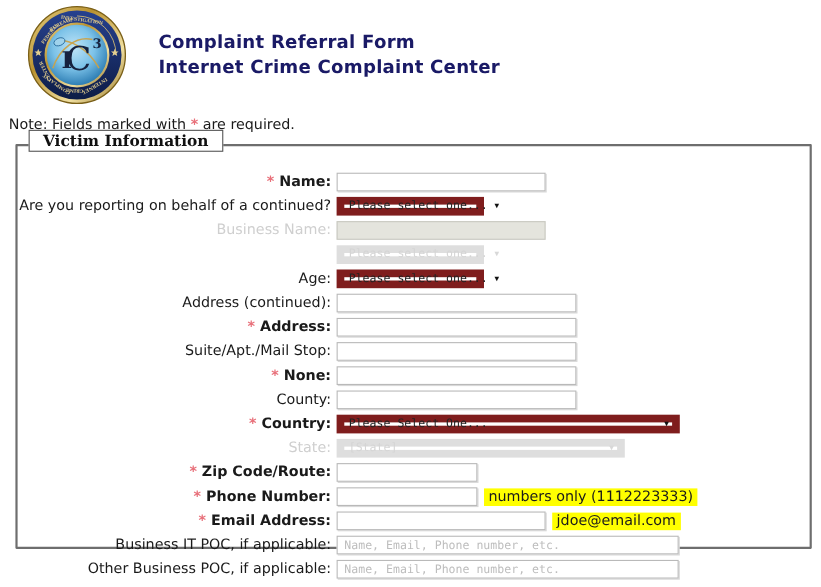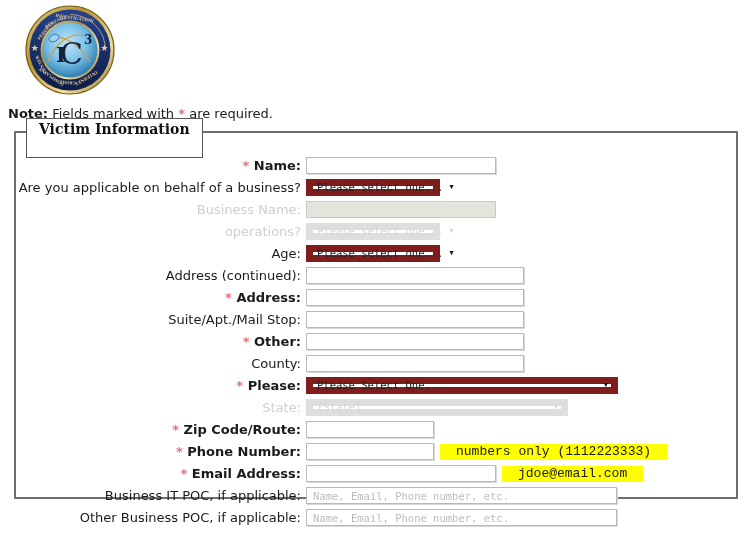--- a/index.html
+++ b/index.html
@@ -45,21 +45,21 @@
     letter-spacing: 0.2px;
     white-space: nowrap;
   }
 
   
   .note {
     margin: 14px 0 0 8px;
     font-size: 13px;
     color: #1a1a1a;
   }
-  .note .note-lead { font-weight: bold; }
+  .note .note-lead { font-weight: normal; }
   .req-star {
     color: #e8707a;
     font-weight: bold;
     font-size: 13px;
   }
 
   
   .fieldset {
     position: relative;
     margin: 10px 8px 0 14px;
@@ -68,21 +68,21 @@
     padding: 16px 0 10px 0;
     height: 368px;
     box-sizing: border-box;
   }
   .legend {
     position: absolute;
     top: -15px;
     left: 10px;
     background: #ffffff;
     border: 1px solid #555555;
-    padding: 3px 12px 20px 12px;
+    padding: 3px 12px 0 12px;
     font-family: "DejaVu Serif", "Liberation Serif", serif;
     font-size: 14px;
     font-weight: bold;
     color: #111111;
     line-height: 1.1;
   }
 
   
   .rows {
     padding-top: 8px;
@@ -181,24 +181,23 @@
   .w-sel-sm { width: 134px; }
   .w-sel-state { width: 262px; }
   .w-sel-country { width: 312px; }
 
   
   .hint {
     background: #ffff00;
     color: #1a1a1a;
     font-size: 13px;
     line-height: 16px;
-    padding: 0 16px;
+    padding: 0 4px;
     margin-left: 6px;
     white-space: nowrap;
-    font-family: Liberation Mono, monospace;
   }
   .hint.email-hint { margin-left: 6px; }
 </style>
 </head>
 <body>
 
 <div class="header">
 
   <div class="seal">
     <svg width="92" height="92" viewBox="0 0 92 92">
@@ -241,58 +240,61 @@
       <path d="M24 58 C30 40, 46 28, 60 32" fill="none" stroke="#c9a24a" stroke-width="1.4" opacity="0.95"></path>
       <path d="M26 34 C38 30, 56 40, 66 58" fill="none" stroke="#c9a24a" stroke-width="1.4" opacity="0.95"></path>
       <ellipse cx="30" cy="34" rx="5.2" ry="3.4" fill="#9fd2ec" stroke="#2d6f9e" stroke-width="0.8" transform="rotate(-22 30 34)"></ellipse>
       <text x="32" y="58" font-family="DejaVu Serif, serif" font-size="21" font-weight="bold" fill="#16223f">I</text>
       <text x="36" y="60" font-family="DejaVu Serif, serif" font-size="30" fill="#16223f">C</text>
       <text x="60" y="40" font-family="DejaVu Serif, serif" font-size="12" font-weight="bold" fill="#16223f">3</text>
       <circle cx="46" cy="46" r="44" fill="none" stroke="#7a5f17" stroke-width="1.2"></circle>
     </svg>
   </div>
 
+  <div class="title-block">
+    <div class="title-line">Complaint Referral Form</div>
+    <div class="title-line">Internet Crime Complaint Center</div>
+  </div>
 </div>
 
 <div class="note">
   <span class="note-lead">Note:</span><span> Fields marked with </span><span class="req-star">*</span><span> are required.</span>
 </div>
 
 <div class="fieldset">
   <div class="legend">Victim Information</div>
 
   <div class="rows">
 
     <div class="row">
       <div class="lbl bold"><span class="req-star">*</span> <span>Name:</span></div>
       <div class="ctl">
         <div class="ti shadow w-name"></div>
       </div>
     </div>
 
     <div class="row">
-      <div class="lbl">Are you applicable on behalf of a business?</div>
+      <div class="lbl">Are you reporting on behalf of a continued?</div>
       <div class="ctl">
         <div class="sel w-sel-sm">
           <span>Please select one...</span>
           <span class="arrow">▼</span>
         </div>
       </div>
     </div>
 
     <div class="row">
       <div class="lbl muted">Business Name:</div>
       <div class="ctl">
         <div class="ti disabled w-bizname"></div>
       </div>
     </div>
 
     <div class="row">
       <div class="lbl muted two-line">
-        <div>operations?</div>
       </div>
       <div class="ctl" style="align-items:flex-end; padding-bottom:1px;">
         <div class="sel disabled w-sel-sm">
           <span>Please select one...</span>
           <span class="arrow">▼</span>
         </div>
       </div>
     </div>
 
     <div class="row">
@@ -320,35 +322,35 @@
     </div>
 
     <div class="row">
       <div class="lbl">Suite/Apt./Mail Stop:</div>
       <div class="ctl">
         <div class="ti shadow w-addr"></div>
       </div>
     </div>
 
     <div class="row">
-      <div class="lbl bold"><span class="req-star">*</span> <span>Other:</span></div>
+      <div class="lbl bold"><span class="req-star">*</span> <span>None:</span></div>
       <div class="ctl">
         <div class="ti shadow w-addr"></div>
       </div>
     </div>
 
     <div class="row">
       <div class="lbl">County:</div>
       <div class="ctl">
         <div class="ti shadow w-addr"></div>
       </div>
     </div>
 
     <div class="row">
-      <div class="lbl bold"><span class="req-star">*</span> <span>Please:</span></div>
+      <div class="lbl bold"><span class="req-star">*</span> <span>Country:</span></div>
       <div class="ctl">
         <div class="sel w-sel-country">
           <span>Please Select One...</span>
           <span class="arrow">▼</span>
         </div>
       </div>
     </div>
 
     <div class="row">
       <div class="lbl muted">State:</div>

